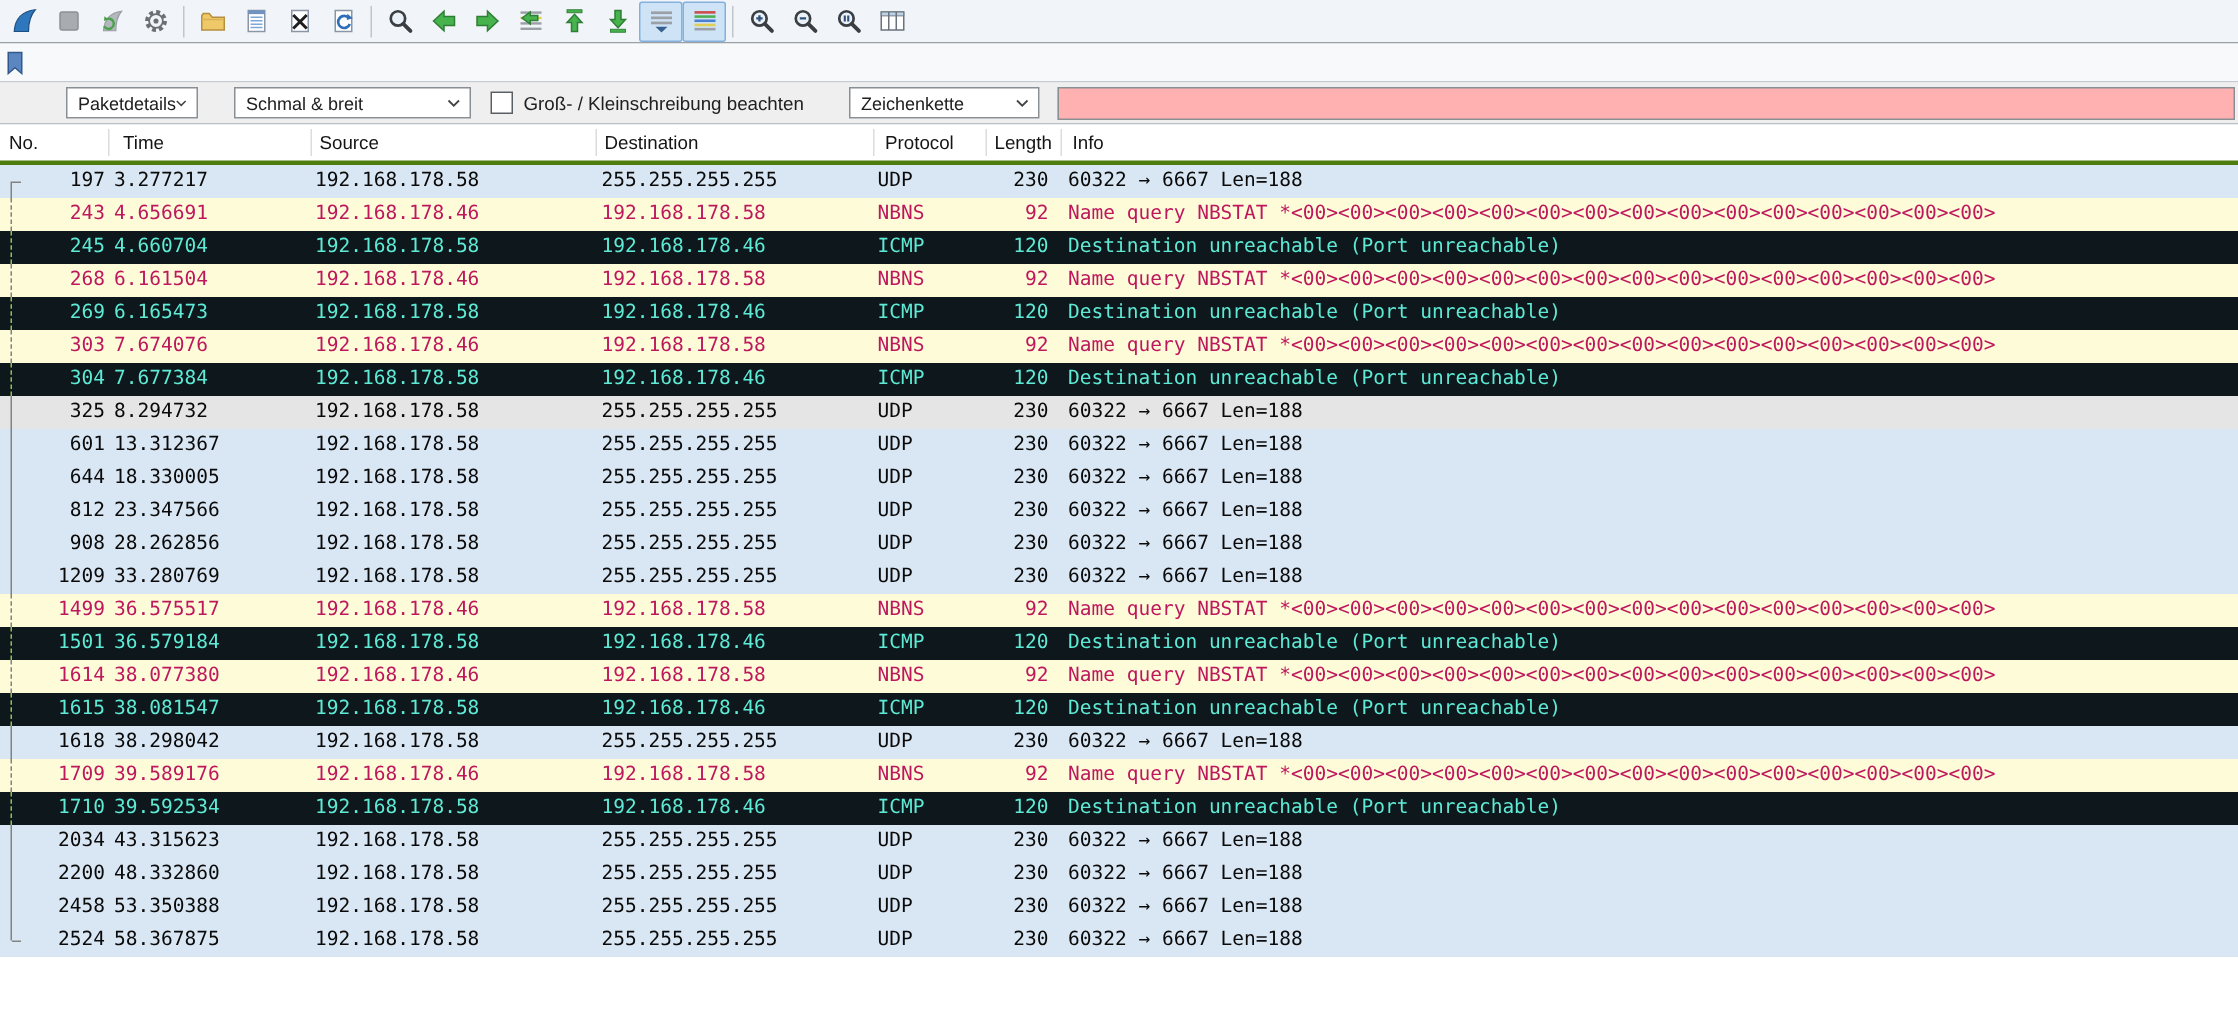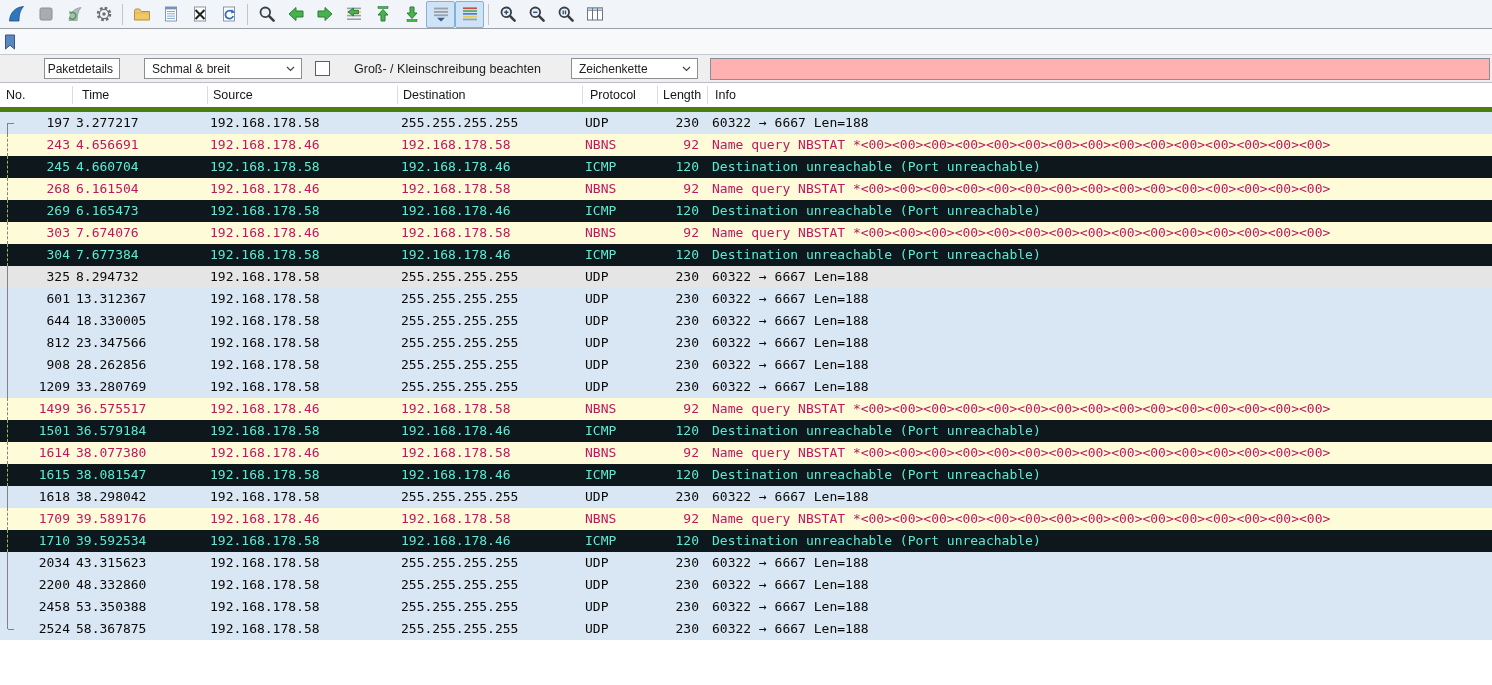--- a/index.html
+++ b/index.html
@@ -12,29 +12,29 @@
   .tsep{width:1px;height:21px;background:#c2c6ca;margin:0 4px;}
 
   
   .filter-bar{height:23px;background:#f7f9fb;border-bottom:1px solid #c5cad0;display:flex;align-items:center;padding:1px 2px;}
   .bookmark-btn{width:16px;height:20px;display:flex;align-items:center;justify-content:center;}
   .filter-input{flex:1;height:18px;background:#c8f5c8;border:1px solid #6f7478;font-family:"DejaVu Sans Mono","Liberation Mono",monospace;font-size:13px;color:#101010;padding:0 4px;outline:none;margin-right:1px;}
 
   
   .find-bar{height:27px;background:#efefef;border-bottom:1px solid #b9bec4;display:flex;align-items:center;}
   .select{height:21px;background:#ffffff;border:1px solid #8a8f94;display:flex;align-items:center;font-size:12px;color:#202020;padding-left:7px;padding-right:6px;justify-content:space-between;box-sizing:border-box;}
-  .sel-scope{margin-left:44px;width:76px;justify-content:flex-end;}
+  .sel-scope{margin-left:44px;width:88px;}
   .sel-width{margin-left:24px;width:158px;}
   .sel-type{margin-left:30px;width:127px;}
   .chk{width:13px;height:13px;background:#fff;border:1px solid #5a5f64;margin-left:13px;flex:none;}
-  .chk-label{font-size:12.5px;color:#202020;margin-left:24px;white-space:nowrap;text-align:center;}
+  .chk-label{font-size:12.5px;color:#202020;margin-left:7px;white-space:nowrap;text-align:center;}
   .find-input{flex:1;height:20px;margin-left:12px;margin-right:2px;background:#ffb0b0;border:1px solid #8a8f94;outline:none;font-size:13px;padding:0 4px;}
 
   
-  .plist-header{height:24px;background:#ffffff;border-bottom:5px solid #4d7c0f;position:relative;font-size:12.5px;color:#151515;}
+  .plist-header{height:24px;background:#ffffff;border-bottom:3px solid #4d7c0f;position:relative;font-size:12.5px;color:#151515;}
   .plist-header .h{position:absolute;top:0;line-height:24px;white-space:nowrap;}
   .hsep{position:absolute;top:3px;bottom:3px;width:1px;background:#dcdcdc;}
 
   .prow{height:22px;display:grid;grid-template-columns:14px 58px 135px 190px 185px 75px 50px 1fr;font-family:"DejaVu Sans Mono","Liberation Mono",monospace;font-size:13px;line-height:22px;}
   .cell{overflow:hidden;white-space:nowrap;}
   .c-no{text-align:right;padding-right:2px;}
   .c-time{padding-left:4px;}
   .c-src{padding-left:3px;}
   .c-dst{padding-left:4px;}
   .c-proto{padding-left:3px;}

